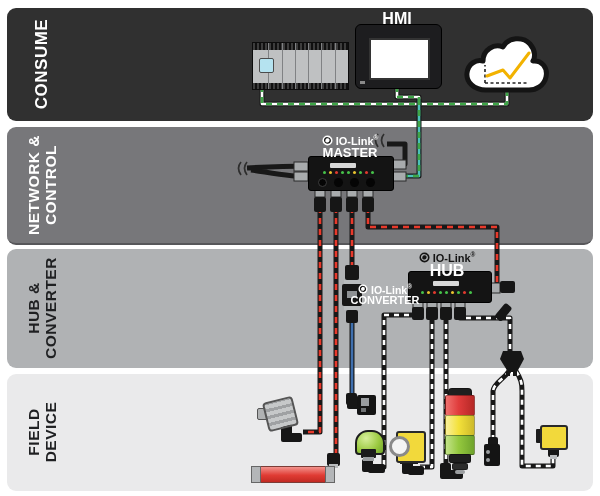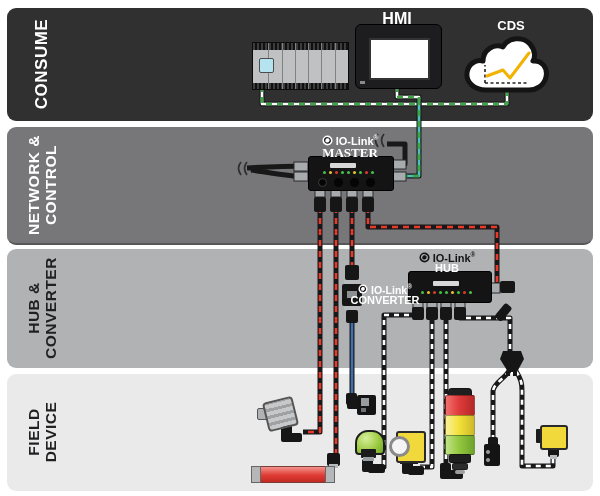--- a/index.html
+++ b/index.html
@@ -219,30 +219,29 @@
       <div class="plc-mod"></div>
   </div>
   <div class="dev plc-screen"></div>
 
   <div class="devlabel" style="left:347px;top:10px;font-size:16px;">HMI</div>
   <div class="dev hmi">
     <div class="hmi-screen"></div>
     <div class="hmi-dot"></div>
   </div>
 
-  <div class="devlabel cloud-label" style="left:461px;top:18px;font-size:13px;">CDS</div>
 
   <div class="io-row" style="left:295px;top:134px;color:#fff;font-size:11px;">
     <svg width="11" height="11" viewBox="0 0 11 11">
       <circle cx="5.5" cy="5.5" r="5" fill="#ffffff"></circle>
       <path d="M3 6.6 a2.8 2.8 0 1 1 2.6 1.7 M7.9 4.2 a2.8 2.8 0 1 1 -2.6 -1.7" fill="none" stroke="#141414" stroke-width="1.1"></path>
     </svg>
     <span><span>IO-Link</span><span class="reg">®</span></span>
   </div>
-  <div class="devlabel" style="left:300px;top:145px;font-size:13px;font-family:Liberation Serif, serif;">MASTER</div>
+  <div class="devlabel" style="left:300px;top:145px;font-size:13px;">MASTER</div>
   <div class="dev master-box">
     <div class="mini-label" style="left:21px;top:6px;width:26px;height:5px;"></div>
     <div class="led-row" style="left:14px;top:14px;"></div>
     <div class="port-row" style="left:9px;top:21px;"></div>
   </div>
 
   <div class="io-row" style="left:330px;top:283px;color:#fff;font-size:10.5px;">
     <svg width="10" height="10" viewBox="0 0 11 11">
       <circle cx="5.5" cy="5.5" r="5" fill="#ffffff"></circle>
       <path d="M3 6.6 a2.8 2.8 0 1 1 2.6 1.7 M7.9 4.2 a2.8 2.8 0 1 1 -2.6 -1.7" fill="none" stroke="#141414" stroke-width="1.1"></path>
@@ -251,21 +250,21 @@
   </div>
   <div class="devlabel" style="left:335px;top:294px;font-size:11px;">CONVERTER</div>
 
   <div class="io-row" style="left:392px;top:251px;color:#141414;font-size:11px;">
     <svg width="11" height="11" viewBox="0 0 11 11">
       <circle cx="5.5" cy="5.5" r="5" fill="#141414"></circle>
       <path d="M3 6.6 a2.8 2.8 0 1 1 2.6 1.7 M7.9 4.2 a2.8 2.8 0 1 1 -2.6 -1.7" fill="none" stroke="#b0b2b4" stroke-width="1.1"></path>
     </svg>
     <span><span>IO-Link</span><span class="reg">®</span></span>
   </div>
-  <div class="devlabel" style="left:397px;top:262px;font-size:11px;">HUB</div>
+  <div class="devlabel" style="left:397px;top:262px;font-size:16px;">HUB</div>
   <div class="dev hub-box">
     <div class="mini-label" style="left:24px;top:9px;width:26px;height:5px;"></div>
     <div class="led-row" style="left:12px;top:19px;"></div>
   </div>
 
   <div class="dev valve-stub"></div>
   <div class="dev valve-body"></div>
 
   <div class="dev cylinder">
     <div class="cyl-cap l"></div>

